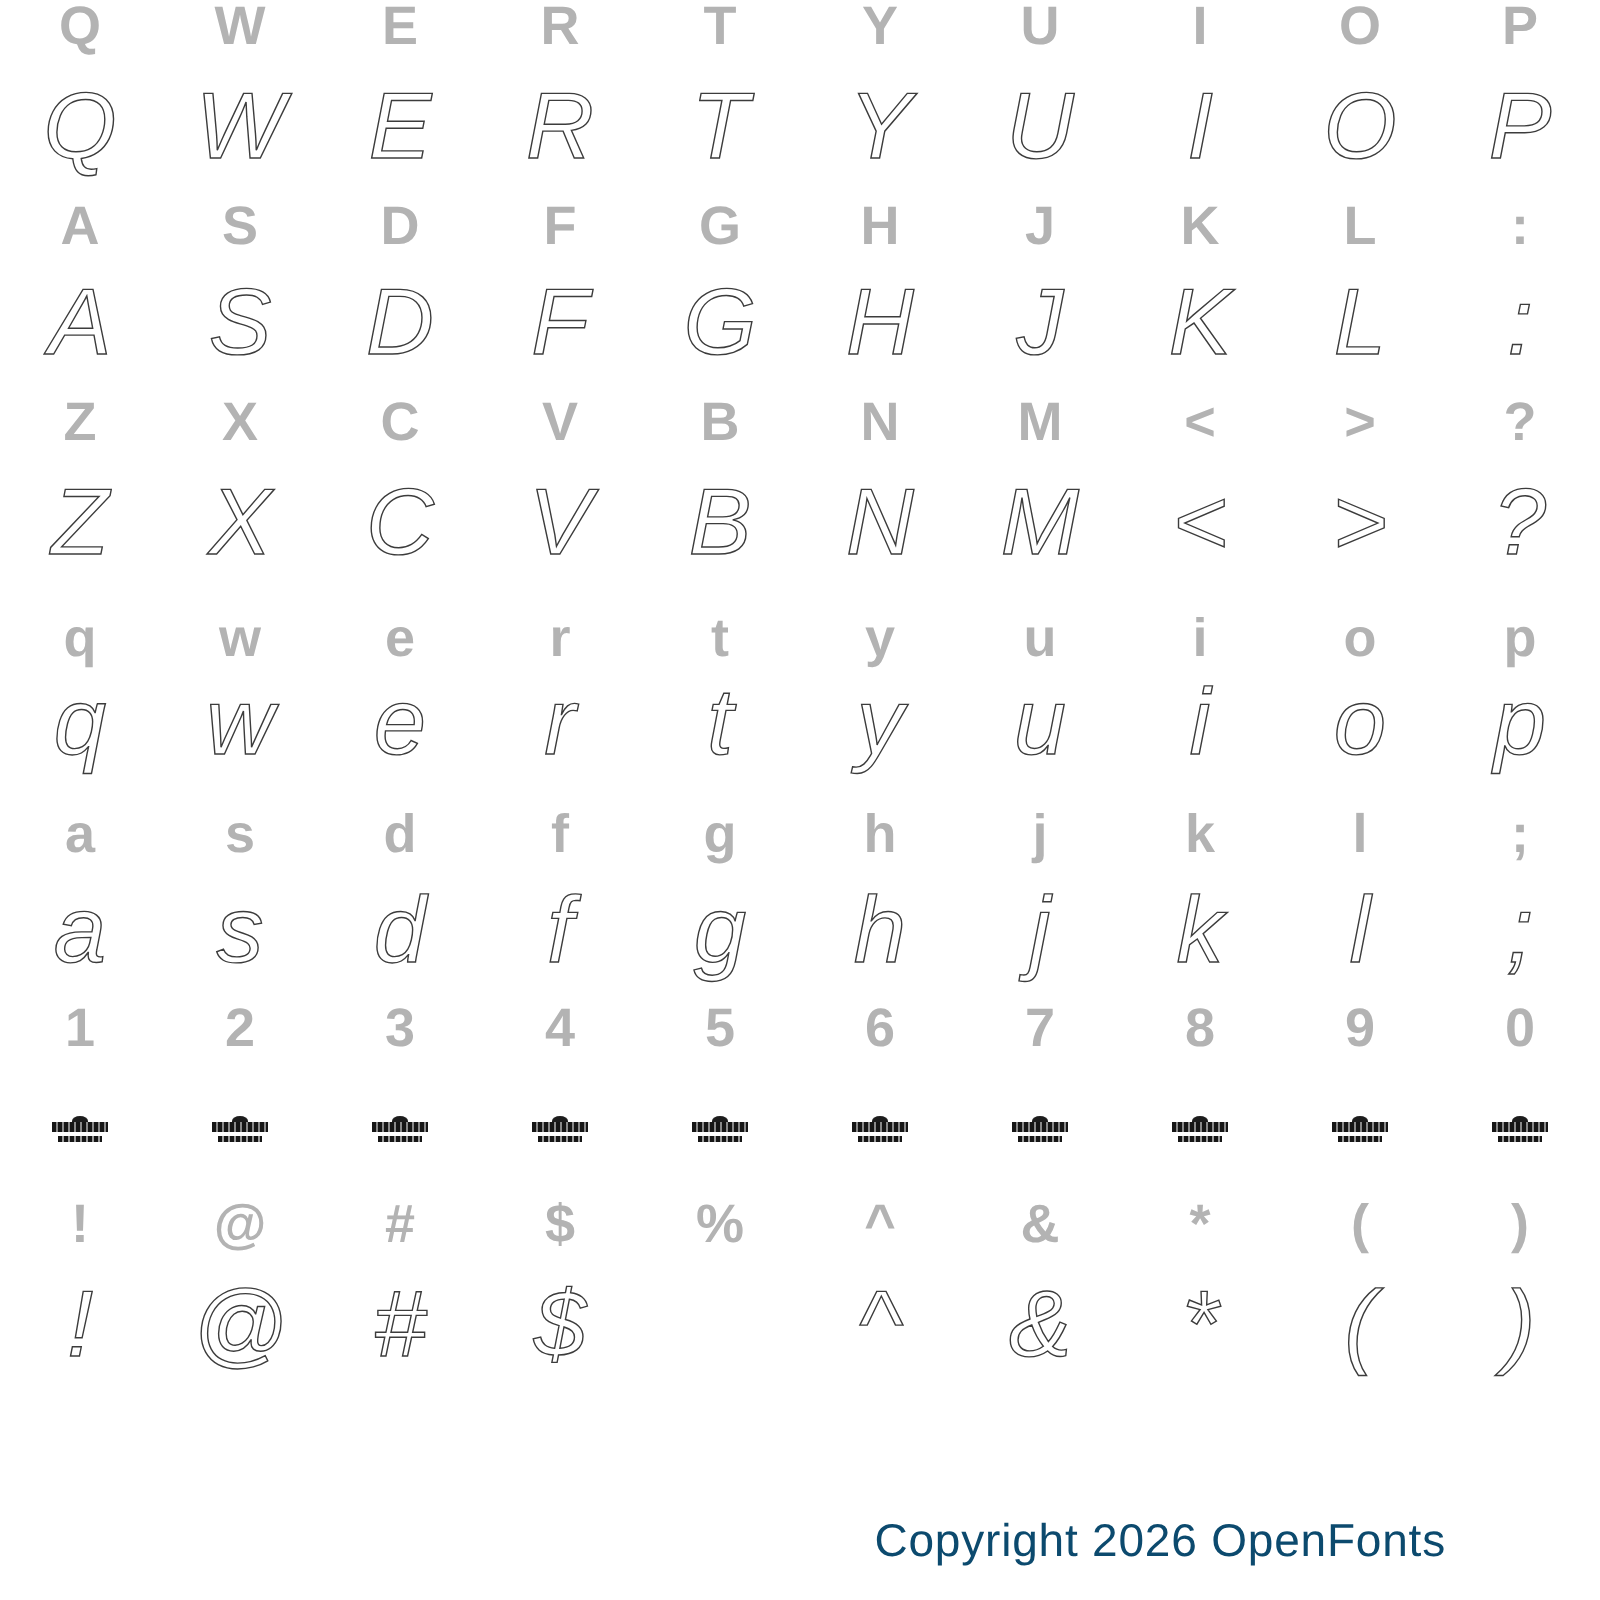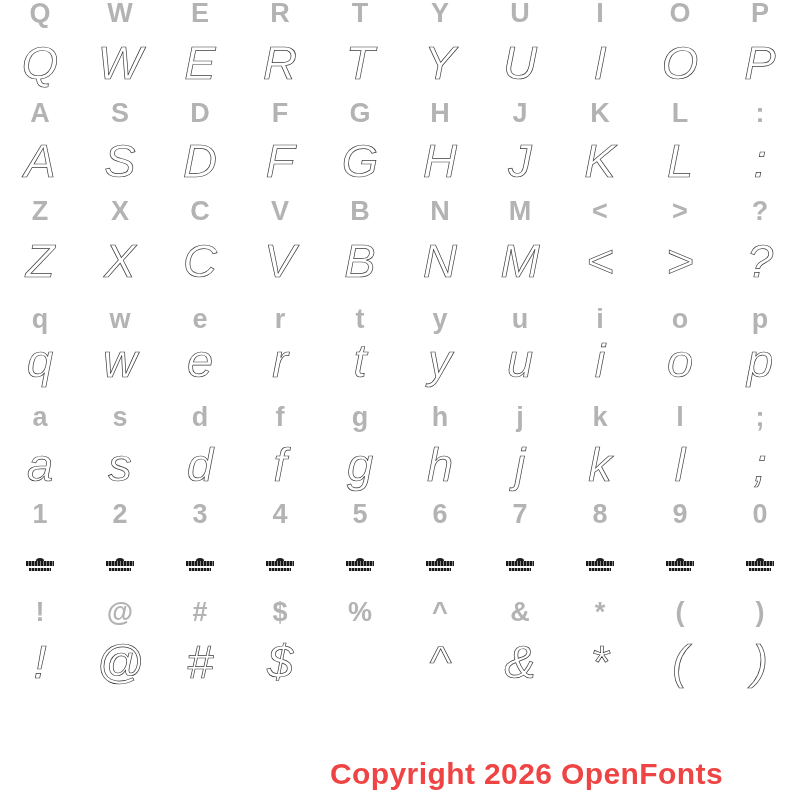--- a/index.html
+++ b/index.html
@@ -34,21 +34,21 @@
   
   .stamp{position:relative;display:inline-block;width:28px;height:14px;margin-top:2px}
   .stamp i{position:absolute;display:block;font-style:normal}
   .stamp .crest{left:10px;top:0;width:8px;height:5px;background:#1d1d1d;border-radius:50% 50% 0 0}
   .stamp .bar1{left:0;top:3px;width:28px;height:5px;
     background:repeating-linear-gradient(90deg,#161616 0 2px,#8a8a8a 2px 3px)}
   .stamp .bar2{left:3px;top:9.5px;width:22px;height:3.5px;
     background:repeating-linear-gradient(90deg,#161616 0 2px,#9a9a9a 2px 3px)}
   .footer{
     position:absolute;top:757px;right:77px;
-    font-size:30px;font-weight:700;letter-spacing:0.4px;color:#ef4444;
+    font-size:23px;font-weight:400;letter-spacing:0.4px;color:#0c4a6e;
   }
 </style>
 </head>
 <body>
 
 <div>
 
   <div class="line labels lr0">
       <div class="cell">Q</div>
       <div class="cell">W</div>

